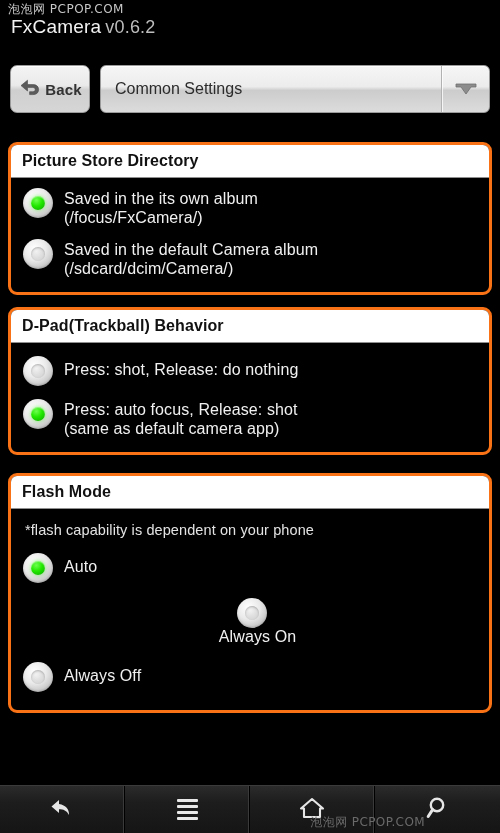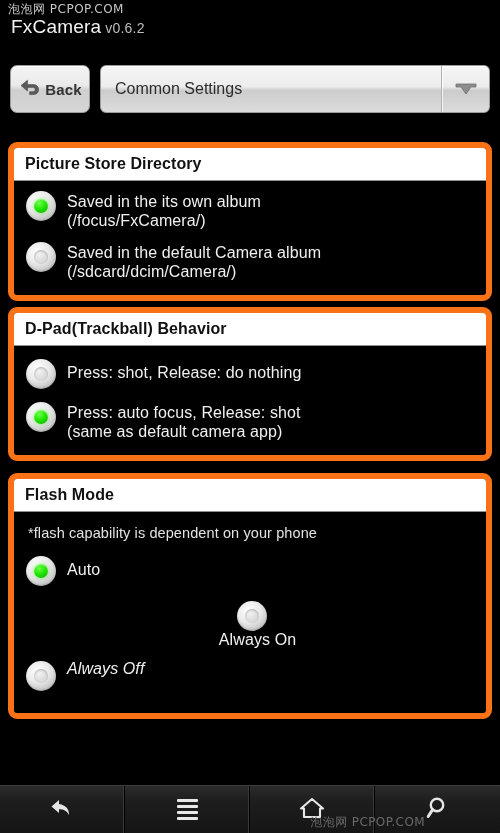--- a/index.html
+++ b/index.html
@@ -47,21 +47,21 @@
   .app-title {
     position: absolute;
     top: 16px;
     left: 11px;
     color: #f2f2f2;
     font-size: 19px;
     letter-spacing: 0.2px;
     white-space: nowrap;
   }
   .app-title .ver {
-    font-size: 14px;
+    font-size: 18px;
     color: #bdbdbd;
     margin-left: 4px;
   }
 
   
   .topbar {
     position: absolute;
     top: 63px;
     left: 0;
     width: 500px;
@@ -126,21 +126,21 @@
     justify-content: center;
     flex: 0 0 auto;
   }
 
   
   .panel {
     position: absolute;
     left: 8px;
     width: 484px;
     background: #000000;
-    border: 6px solid #f97316;
+    border: 3px solid #f97316;
     border-radius: 9px;
     overflow: hidden;
   }
   .panel-header {
     background: #ffffff;
     color: #111111;
     font-size: 16px;
     font-weight: bold;
     padding: 7px 0 7px 11px;
     letter-spacing: 0.1px;
@@ -332,21 +332,21 @@
 
       <div class="radio-row" style="min-height:50px;align-items:center;flex-direction:column;">
         <span class="radio">
             <span class="inner"></span>
           </span>
         <span class="radio-label" style="padding-top:0;">
           <span>Always On</span>
         </span>
       </div>
 
-      <div class="radio-row" style="min-height:50px;font-style:italic;">
+      <div class="radio-row" style="min-height:50px;align-items:center;">
         <span class="radio">
             <span class="inner"></span>
           </span>
         <span class="radio-label" style="padding-top:0;">
           <span>Always Off</span>
         </span>
       </div>
 
     </div>
   </div>

